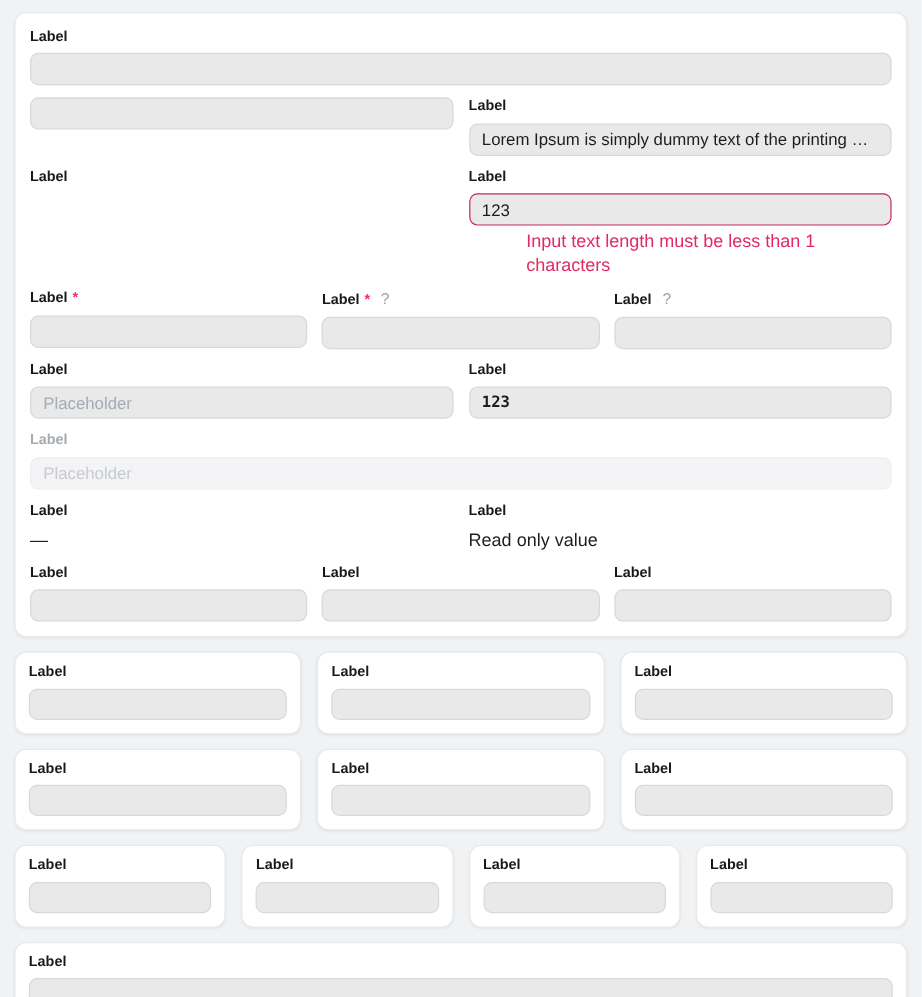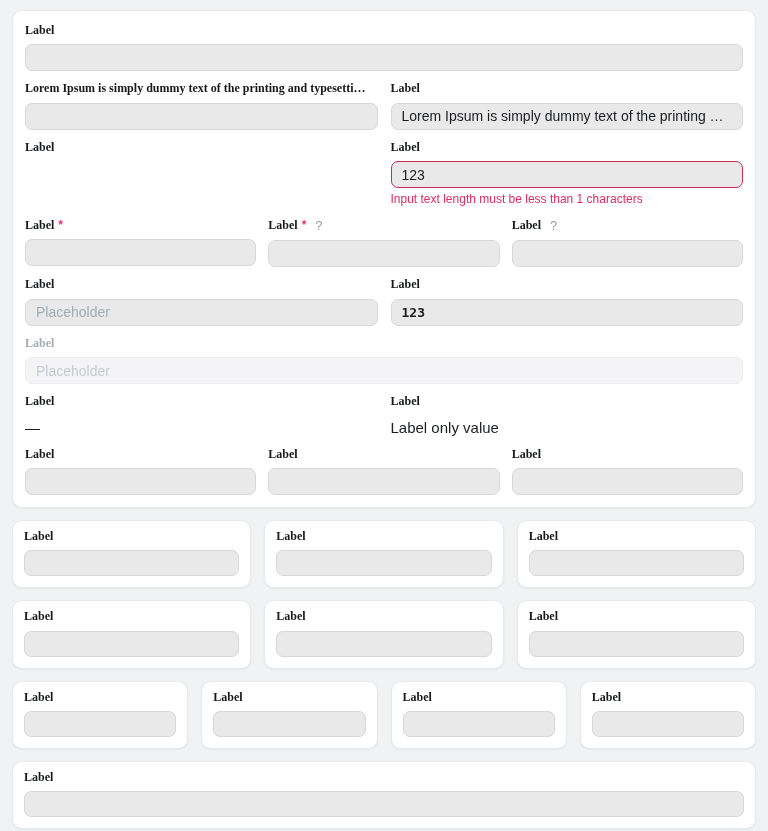--- a/index.html
+++ b/index.html
@@ -24,36 +24,36 @@
   .grid-2 { display: grid; grid-template-columns: 1fr 1fr; gap: 13px; }
   .grid-3 { display: grid; grid-template-columns: 1fr 1fr 1fr; gap: 12px; }
   .field { margin-bottom: 10px; }
   .field.last { margin-bottom: 0; }
   .field-label {
     display: flex; align-items: center;
     font-size: 12px; font-weight: bold; color: #17191c;
     line-height: 1.2; margin-bottom: 7px;
     white-space: nowrap; overflow: hidden;
   }
-  .label-text { overflow: hidden; text-overflow: ellipsis; font-family: Liberation Serif, serif; }
+  .label-text { overflow: hidden; text-overflow: ellipsis; }
   .req-mark { color: #f0326b; margin-left: 4px; font-weight: bold; }
   .help-mark { color: #9aa0a6; font-weight: normal; font-size: 13px; margin-left: 9px; cursor: pointer; }
   .input {
     display: block; width: 100%; height: 27px;
     background: #e9e9ea;
     border: 1px solid #d7d8da;
     border-radius: 7px;
     padding: 0 10px;
     font-size: 14px; color: #1b1d1f;
     font-family: "Liberation Sans", sans-serif;
     outline: none;
   }
   .input::placeholder { color: #a4abb3; opacity: 1; }
   .input.error { border: 1.5px solid #c62a52; }
-  .error-msg { color: #e22a62; font-size: 12px; line-height: 1.3; margin-top: 4px; }
+  .error-msg { color: #e22a62; font-size: 15px; line-height: 1.3; margin-top: 4px; margin-left: 48px; }
   .input.mono {
     font-family: "DejaVu Sans Mono", monospace;
     font-weight: bold; font-size: 13px;
   }
   .field.disabled .field-label { color: #a6abb0; }
   .input[disabled] { background: #f4f4f6; border-color: #ededf0; }
   .input[disabled]::placeholder { color: #c6cbd1; }
   .readonly-value { font-size: 15px; color: #1c1e20; padding-top: 3px; min-height: 21px; }
   .small-card .input { height: 26px; }
 </style>
@@ -66,23 +66,20 @@
 
     <div class="field">
       <div class="field-label">
         <span class="label-text">Label</span>
       </div>
       <input class="input" style="">
     </div>
 
     <div class="grid-2">
       <div class="field">
-        <div class="field-label">
-          <span class="label-text">Lorem Ipsum is simply dummy text of the printing and typesetti…</span>
-        </div>
         <input class="input" style="">
       </div>
       <div class="field">
         <div class="field-label">
           <span class="label-text">Label</span>
         </div>
         <input class="input" value="Lorem Ipsum is simply dummy text of the printing …" style="">
       </div>
     </div>
 
@@ -152,21 +149,21 @@
       <div class="field">
         <div class="field-label">
           <span class="label-text">Label</span>
         </div>
         <div class="readonly-value">—</div>
       </div>
       <div class="field">
         <div class="field-label">
           <span class="label-text">Label</span>
         </div>
-        <div class="readonly-value">Label only value</div>
+        <div class="readonly-value">Read only value</div>
       </div>
     </div>
 
     <div class="grid-3">
       <div class="field last">
         <div class="field-label">
           <span class="label-text">Label</span>
         </div>
         <input class="input" style="">
       </div>

